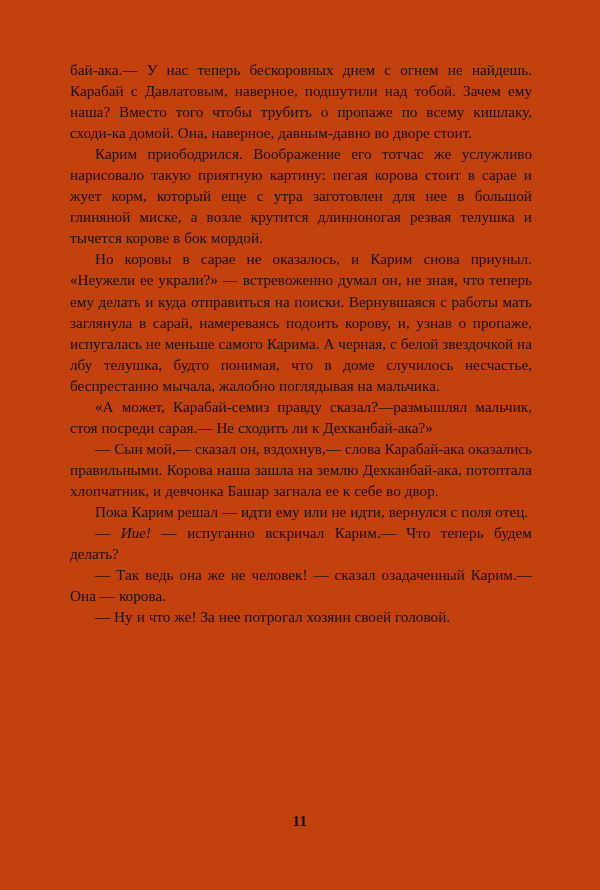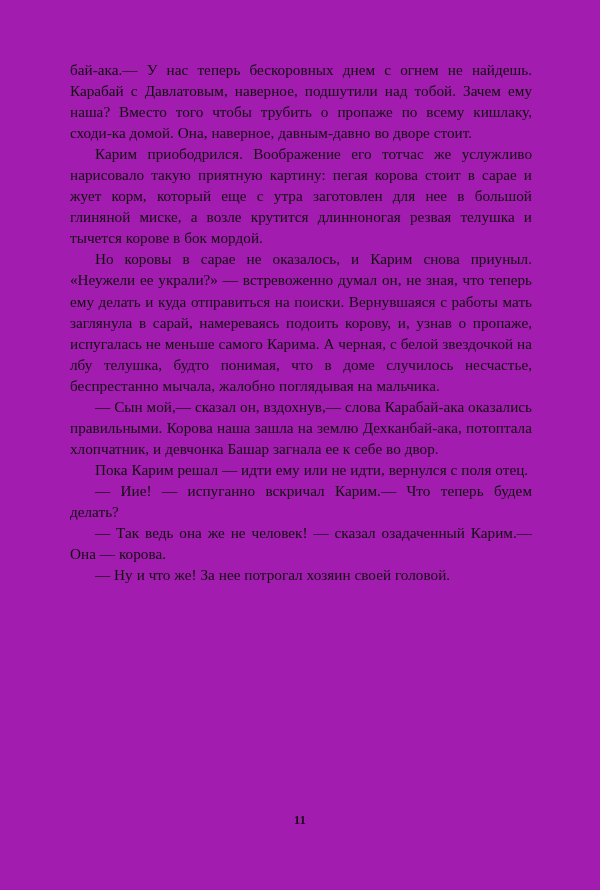--- a/index.html
+++ b/index.html
@@ -7,21 +7,21 @@
     margin: 0;
     padding: 0;
     background: #ffffff;
   }
 
   .page {
     position: relative;
     width: 600px;
     height: 890px;
     margin: 0 auto;
-    background: #a21caf;
+    background: #c2410c;
     overflow: hidden;
     -webkit-font-smoothing: none;
   }
 
   .text-block {
     position: absolute;
     left: 70px;
     top: 59px;
     width: 462px;
   }
@@ -48,49 +48,51 @@
   .para.flush {
     text-indent: 0;
   }
 
   
   .para.dialogue {
     text-indent: 25px;
   }
 
   .ital {
+    font-style: italic;
   }
 
   .folio {
     position: absolute;
     left: 0;
     right: 0;
     top: 813px;
     text-align: center;
     font-family: "Liberation Serif", "DejaVu Serif", serif;
-    font-size: 12px;
+    font-size: 15px;
     font-weight: 700;
     color: #100f0e;
     letter-spacing: 0.4px;
   }
 </style>
 </head>
 <body>
 
 <div class="page">
 
   <div class="text-block">
 
     <p class="para flush">бай-ака.— У нас теперь бескоровных днем с огнем не найдешь. Карабай с Давлатовым, наверное, подшутили над тобой. Зачем ему наша? Вместо того чтобы трубить о пропаже по всему киш­лаку, сходи-ка домой. Она, наверное, давным-давно во дворе стоит.</p>
 
     <p class="para indent">Карим приободрился. Воображение его тотчас же услужливо нарисовало такую приятную картину: пегая корова стоит в са­рае и жует корм, который еще с утра заготовлен для нее в боль­шой глиняной миске, а возле крутится длинноногая резвая те­лушка и тычется корове в бок мордой.</p>
 
 
     <p class="para indent">Но коровы в сарае не оказалось, и Карим снова приуныл. «Неужели ее украли?» — встревоженно думал он, не зная, что теперь ему делать и куда отправиться на поиски. Вернувшаяся с работы мать заглянула в сарай, намереваясь подоить корову, и, узнав о пропаже, испугалась не меньше самого Карима. А черная, с белой звездочкой на лбу телушка, будто понимая, что в доме случилось несчастье, беспрестанно мычала, жалобно поглядывая на мальчика.</p>
 
+    <p class="para indent">«А может, Карабай-семиз правду сказал?—размышлял маль­чик, стоя посреди сарая.— Не сходить ли к Дехканбай-ака?»</p>
 
     <p class="para dialogue">— Сын мой,— сказал он, вздохнув,— слова Карабай-ака оказались правильными. Корова наша зашла на землю Дехкан­бай-ака, потоптала хлопчатник, и девчонка Башар загнала ее к себе во двор.</p>
 
     <p class="para indent">Пока Карим решал — идти ему или не идти, вернулся с по­ля отец.</p>
 
     <p class="para dialogue"><span>— </span><span class="ital">Иие!</span><span> — испуганно вскричал Карим.— Что теперь будем делать?</span></p>
 
 
     <p class="para dialogue">— Так ведь она же не человек! — сказал озадаченный Ка­рим.— Она — корова.</p>
 

